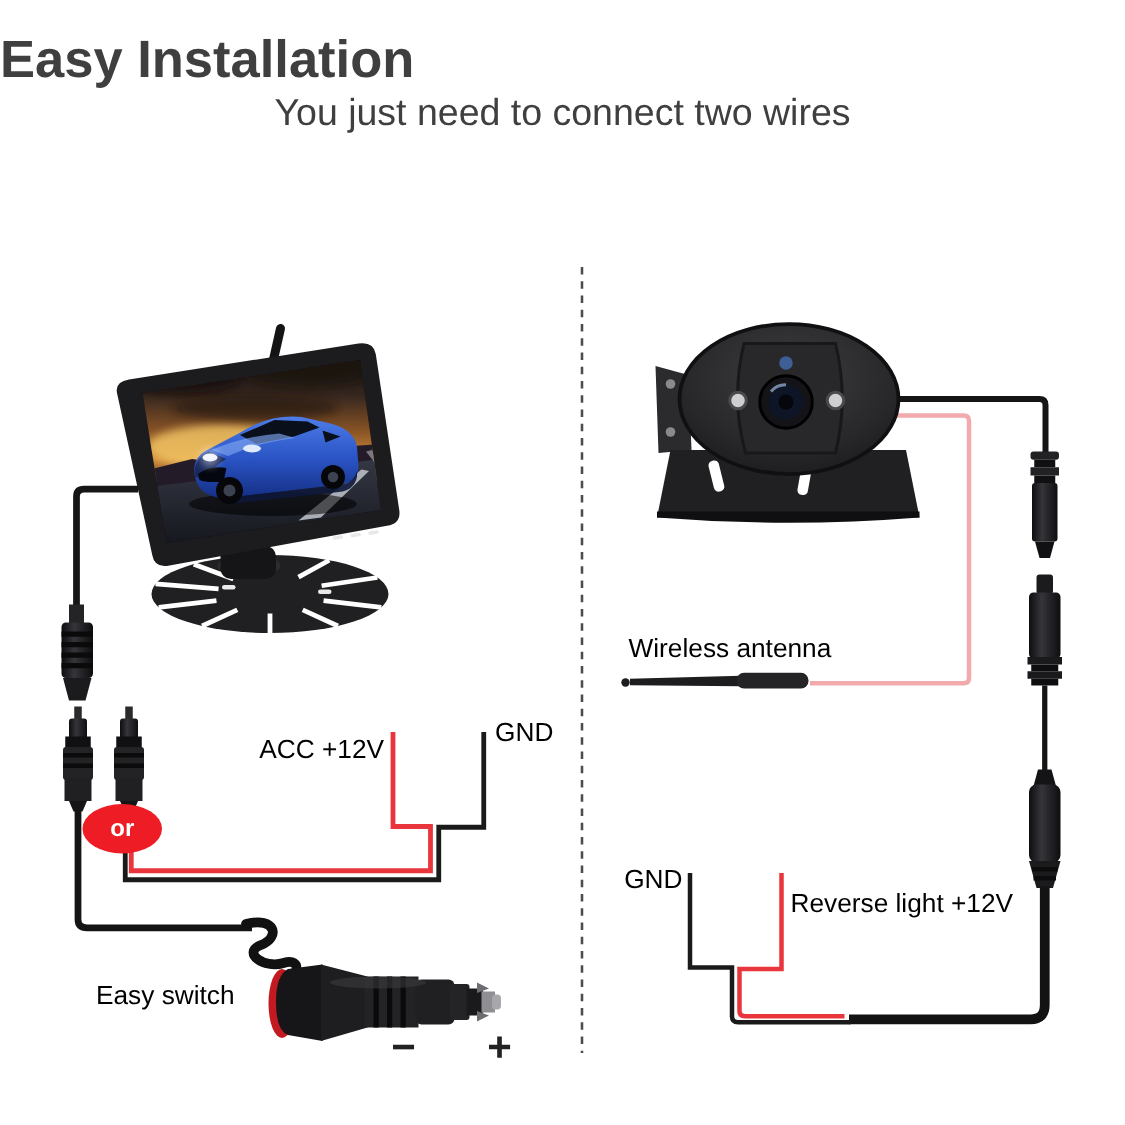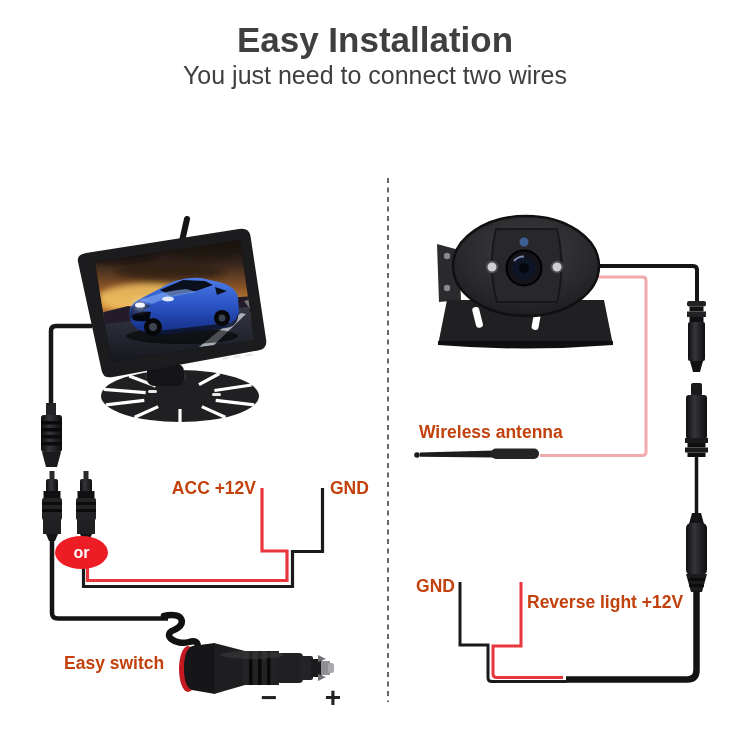--- a/index.html
+++ b/index.html
@@ -1,24 +1,24 @@
 <!DOCTYPE html>
 <html><head>
 <meta charset="utf-8">
 <style>
   html,body{margin:0;padding:0;background:#ffffff;}
   .canvas{position:relative;width:750px;height:750px;background:#ffffff;overflow:hidden;
           font-family:"Liberation Sans",sans-serif;}
   .diagram-svg{position:absolute;left:0;top:0;}
-  .title{position:absolute;left:0;right:0;top:20px;text-align:center;
+  .title{position:absolute;left:0;right:0;top:20px;
          font-size:35px;font-weight:700;color:#3f3f3f;}
   .subtitle{position:absolute;left:0;right:0;top:61px;text-align:center;
             font-size:25px;font-weight:400;color:#3f3f3f;}
-  .label{position:absolute;font-size:17.5px;font-weight:700;color:#c2410c;white-space:nowrap;}
-  .lbl-acc{right:494px;top:478px;}
+  .label{position:absolute;font-size:17.5px;font-weight:400;color:#000000;white-space:nowrap;}
+  .lbl-acc{right:494px;top:489px;}
   .lbl-gnd-left{left:330px;top:478px;}
   .lbl-power{left:64px;top:653px;}
   .lbl-antenna{left:419px;top:422px;}
   .lbl-gnd-right{right:295px;top:576px;}
   .lbl-reverse{left:527px;top:592px;}
   .or-badge{position:absolute;left:55px;top:536px;width:53px;height:33px;border-radius:50%;
             background:#ee1c25;color:#ffffff;font-size:16px;font-weight:700;
             display:flex;align-items:center;justify-content:center;}
   .sign{position:absolute;width:30px;text-align:center;font-size:28px;font-weight:700;color:#222222;}
   .sign-minus{left:254px;top:682px;}

